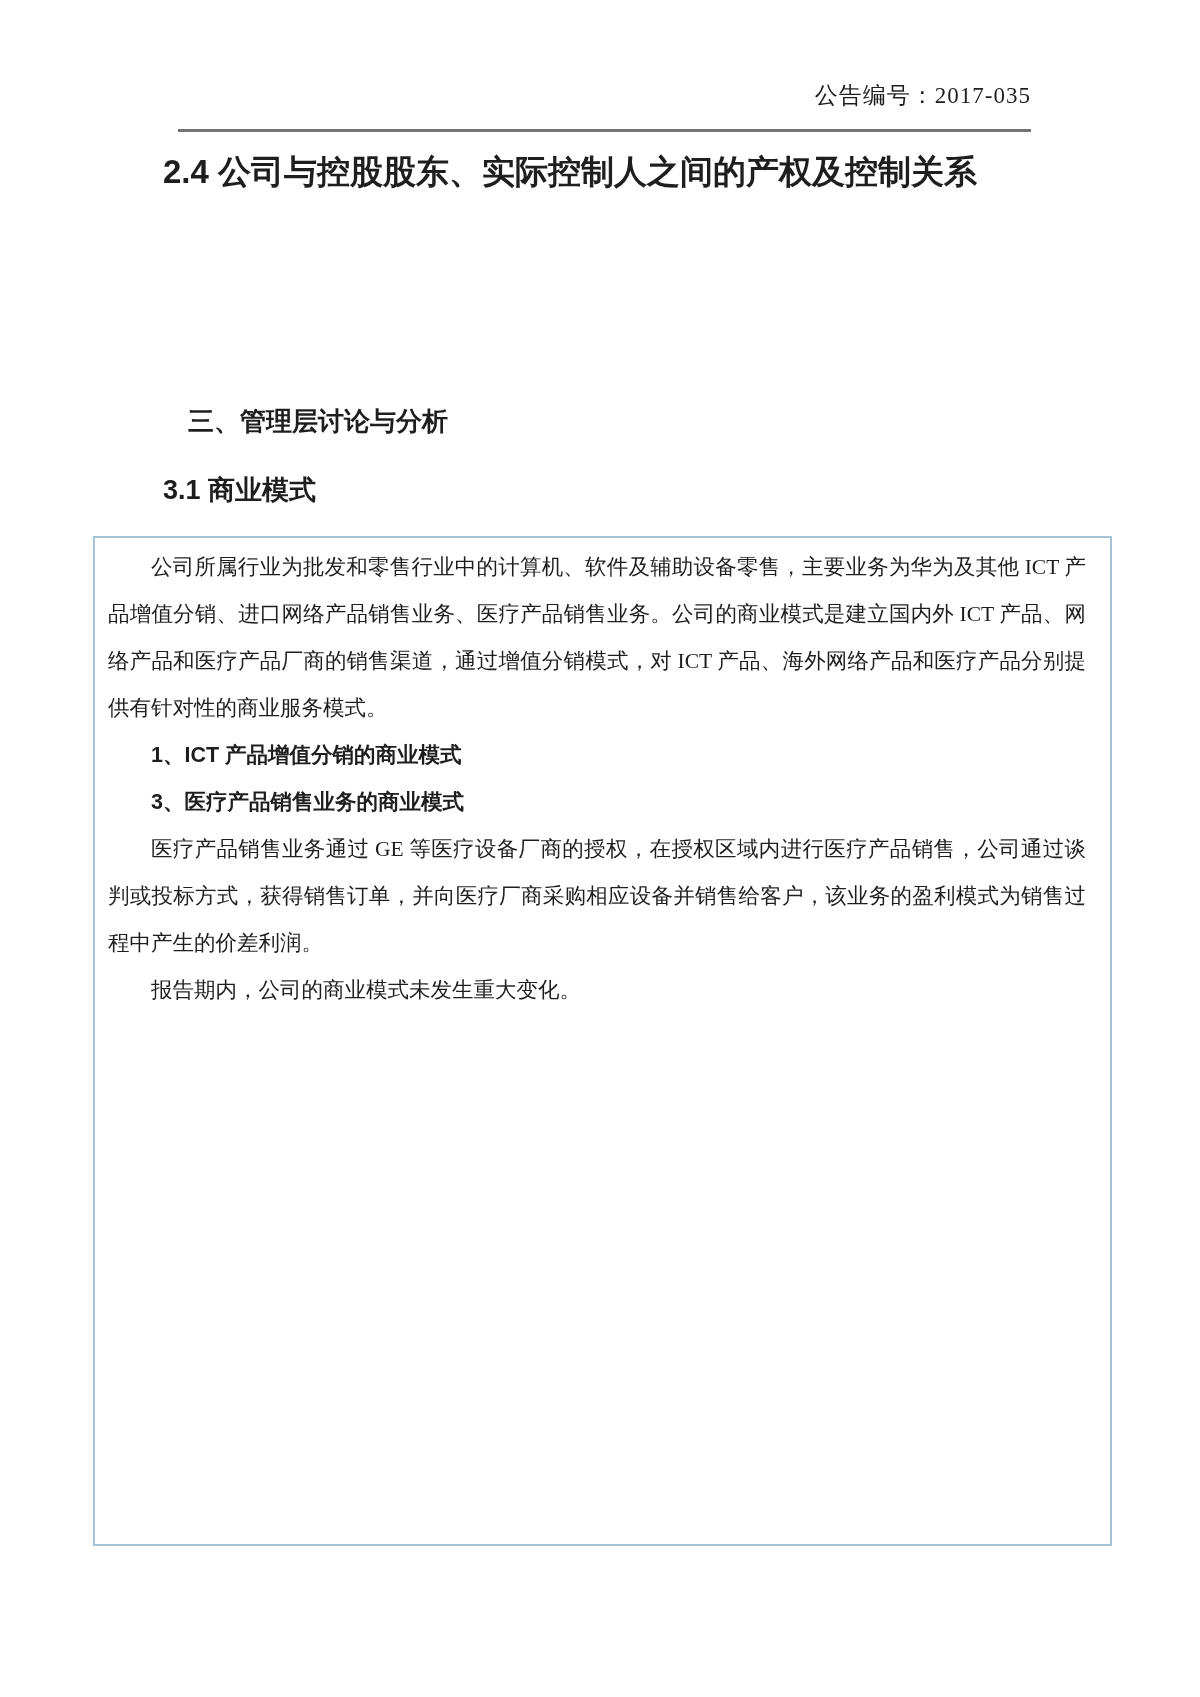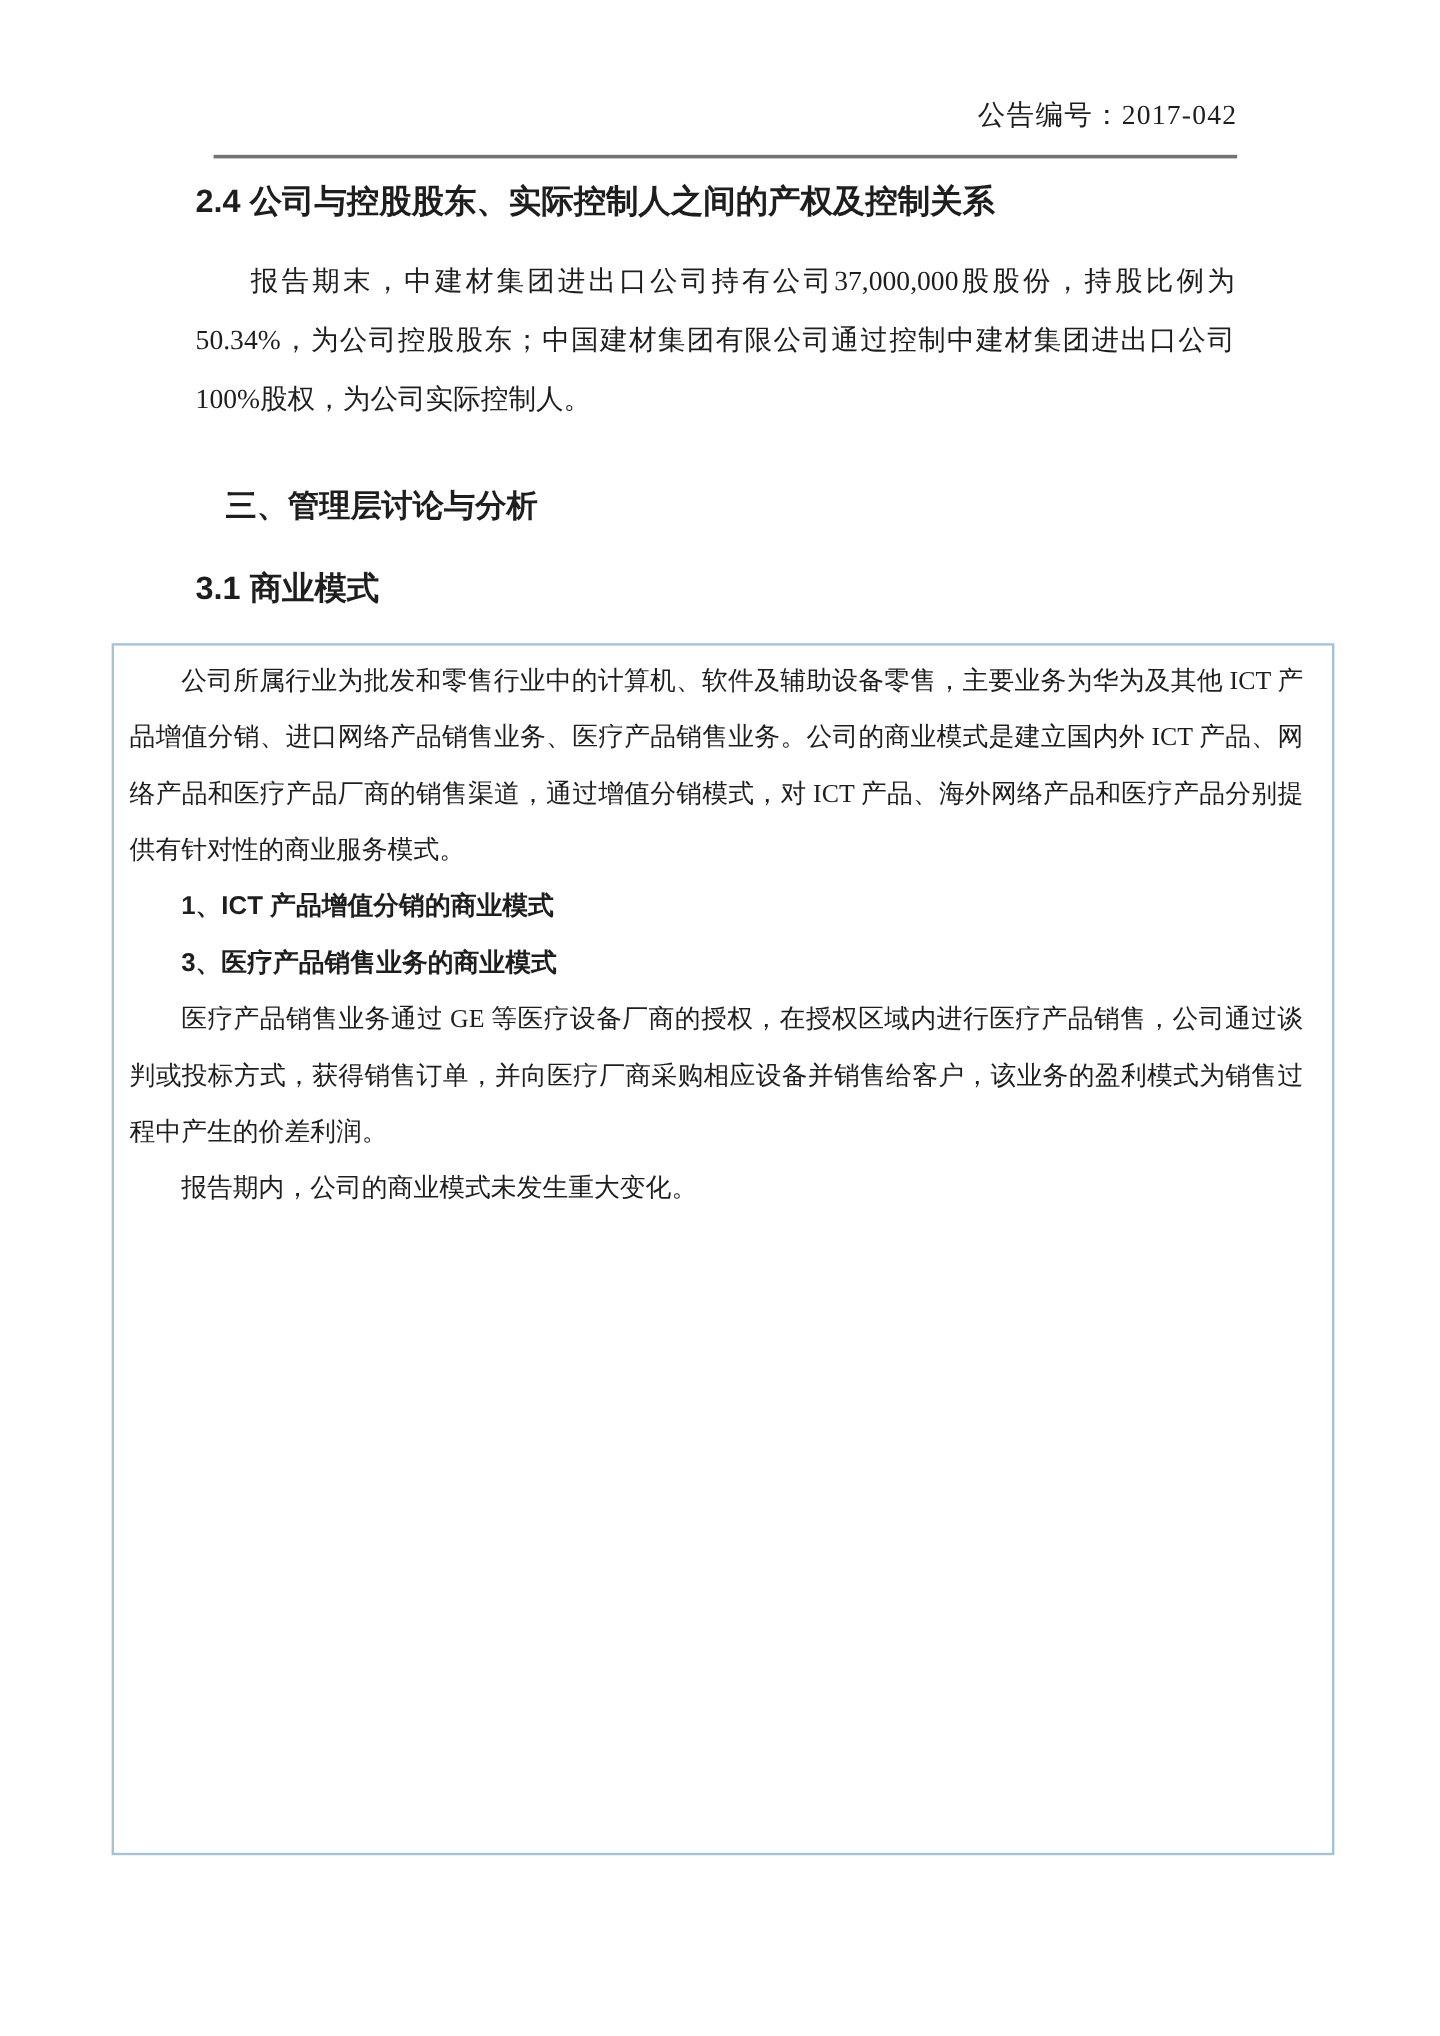--- a/index.html
+++ b/index.html
@@ -26,21 +26,21 @@
     top: 129px;
     width: 853px;
     height: 3px;
     background: var(--divider, #737373);
   }
   .h24 {
     position: absolute;
     left: 163px;
     top: 150px;
     margin: 0;
-    font-size: 27px;
+    font-size: 33px;
     font-weight: bold;
     font-family: "Liberation Sans", "DejaVu Sans", sans-serif;
     white-space: nowrap;
   }
   .para-top {
     position: absolute;
     left: 163px;
     top: 210px;
     width: 866px;
     margin: 0;
@@ -92,27 +92,26 @@
   .box p.sub {
     font-weight: bold;
     font-family: "Liberation Sans", "DejaVu Sans", sans-serif;
   }
 </style>
 </head>
 <body>
 
 <div class="page">
 
-  <div class="announcement">公告编号：2017-042</div>
+  <div class="announcement">公告编号：2017-035</div>
 
   <div class="rule"></div>
 
   <h2 class="h24">2.4 公司与控股股东、实际控制人之间的产权及控制关系</h2>
 
-  <p class="para-top">报告期末，中建材集团进出口公司持有公司37,000,000股股份，持股比例为50.34%，为公司控股股东；中国建材集团有限公司通过控制中建材集团进出口公司100%股权，为公司实际控制人。</p>
 
   <h2 class="h3">三、管理层讨论与分析</h2>
 
   <h2 class="h31">3.1 商业模式</h2>
 
   <div class="box">
     <p>公司所属行业为批发和零售行业中的计算机、软件及辅助设备零售，主要业务为华为及其他 ICT 产品增值分销、进口网络产品销售业务、医疗产品销售业务。公司的商业模式是建立国内外 ICT 产品、网络产品和医疗产品厂商的销售渠道，通过增值分销模式，对 ICT 产品、海外网络产品和医疗产品分别提供有针对性的商业服务模式。</p>
 
     <p class="sub">1、ICT 产品增值分销的商业模式</p>
 

